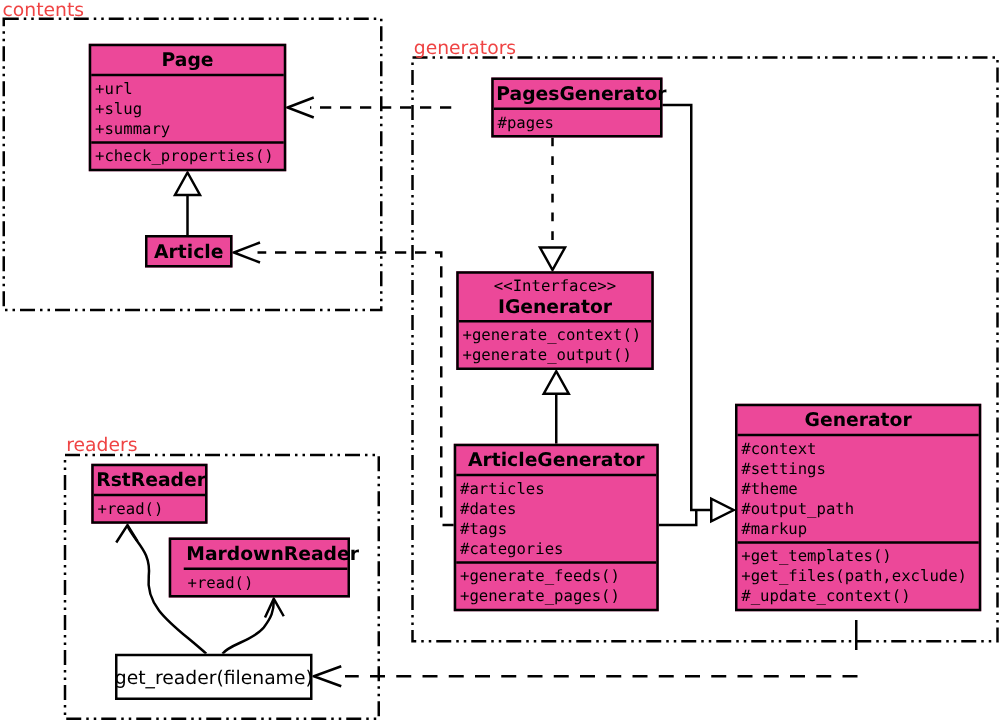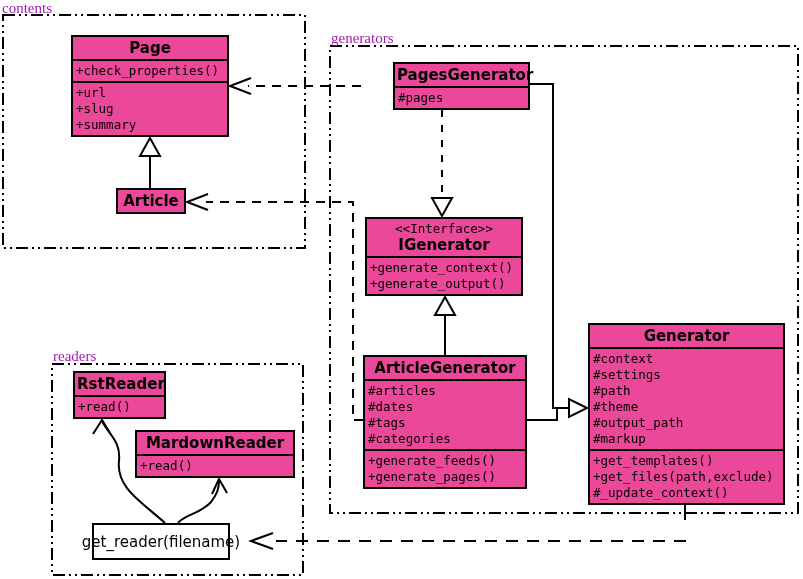--- a/index.html
+++ b/index.html
@@ -15,24 +15,23 @@
   svg.connectors {
     position: absolute;
     left: 0; top: 0;
     width: 803px; height: 579px;
     z-index: 1;
   }
   .pkg-label {
     position: absolute;
     font-size: 15px;
     line-height: 16px;
-    color: #a21caf;
+    color: #ef4444;
     z-index: 2;
     white-space: nowrap;
-    font-family: Liberation Serif, serif;
   }
   .uml-class {
     position: absolute;
     background: #ec4899;
     border: 2px solid #000;
     box-sizing: border-box;
     z-index: 3;
   }
   .uml-title {
     font-weight: bold;
@@ -140,26 +139,26 @@
     </g>
   </svg>
 
   <div class="pkg-label" style="left:2px; top:0px;">contents</div>
   <div class="pkg-label" style="left:331px; top:30px;">generators</div>
   <div class="pkg-label" style="left:53px; top:348px;">readers</div>
 
   <div class="uml-class" style="left:71px; top:35px; width:158px;">
     <div class="uml-title">Page</div>
     <div class="uml-compartment">
-        <div class="member">+check_properties()</div>
-      </div>
-    <div class="uml-compartment">
         <div class="member">+url</div>
         <div class="member">+slug</div>
         <div class="member">+summary</div>
+      </div>
+    <div class="uml-compartment">
+        <div class="member">+check_properties()</div>
       </div>
   </div>
 
   <div class="uml-class" style="left:116px; top:188px; width:70px;">
     <div class="uml-title">Article</div>
   </div>
 
   <div class="uml-class" style="left:363px; top:62px; width:137px;margin-left:30px;">
     <div class="uml-title">PagesGenerator</div>
     <div class="uml-compartment">
@@ -190,43 +189,42 @@
         <div class="member">+generate_feeds()</div>
         <div class="member">+generate_pages()</div>
       </div>
   </div>
 
   <div class="uml-class" style="left:588px; top:323px; width:197px;">
     <div class="uml-title">Generator</div>
     <div class="uml-compartment">
         <div class="member">#context</div>
         <div class="member">#settings</div>
-        <div class="member">#path</div>
         <div class="member">#theme</div>
         <div class="member">#output_path</div>
         <div class="member">#markup</div>
       </div>
     <div class="uml-compartment">
         <div class="member">+get_templates()</div>
         <div class="member">+get_files(path,exclude)</div>
         <div class="member">#_update_context()</div>
       </div>
   </div>
 
   <div class="uml-class" style="left:73px; top:371px; width:93px;">
     <div class="uml-title">RstReader</div>
     <div class="uml-compartment">
         <div class="member">+read()</div>
       </div>
   </div>
 
-  <div class="uml-class" style="left:135px; top:430px; width:160px;">
+  <div class="uml-class" style="left:135px; top:430px; width:145px;padding-left:10px;">
     <div class="uml-title">MardownReader</div>
     <div class="uml-compartment">
         <div class="member">+read()</div>
       </div>
   </div>
 
-  <div class="plain-box" style="left:92px; top:523px; width:138px; height:37px;">
+  <div class="plain-box" style="left:92px; top:523px; width:158px; height:37px;">
     <span>get_reader(filename)</span>
   </div>
 
 </div>
 
 </body></html>

